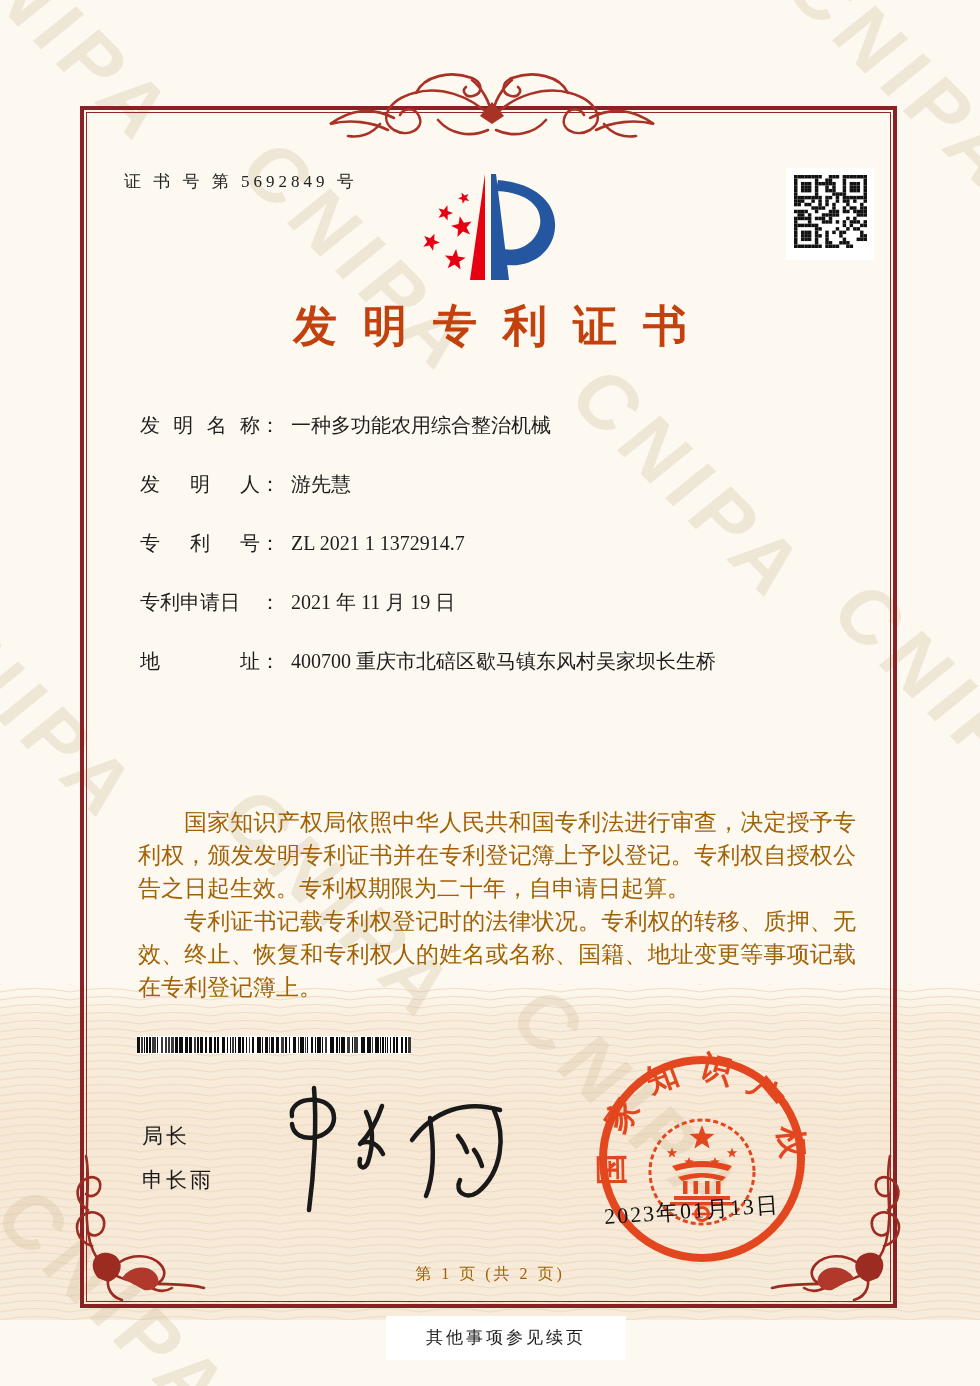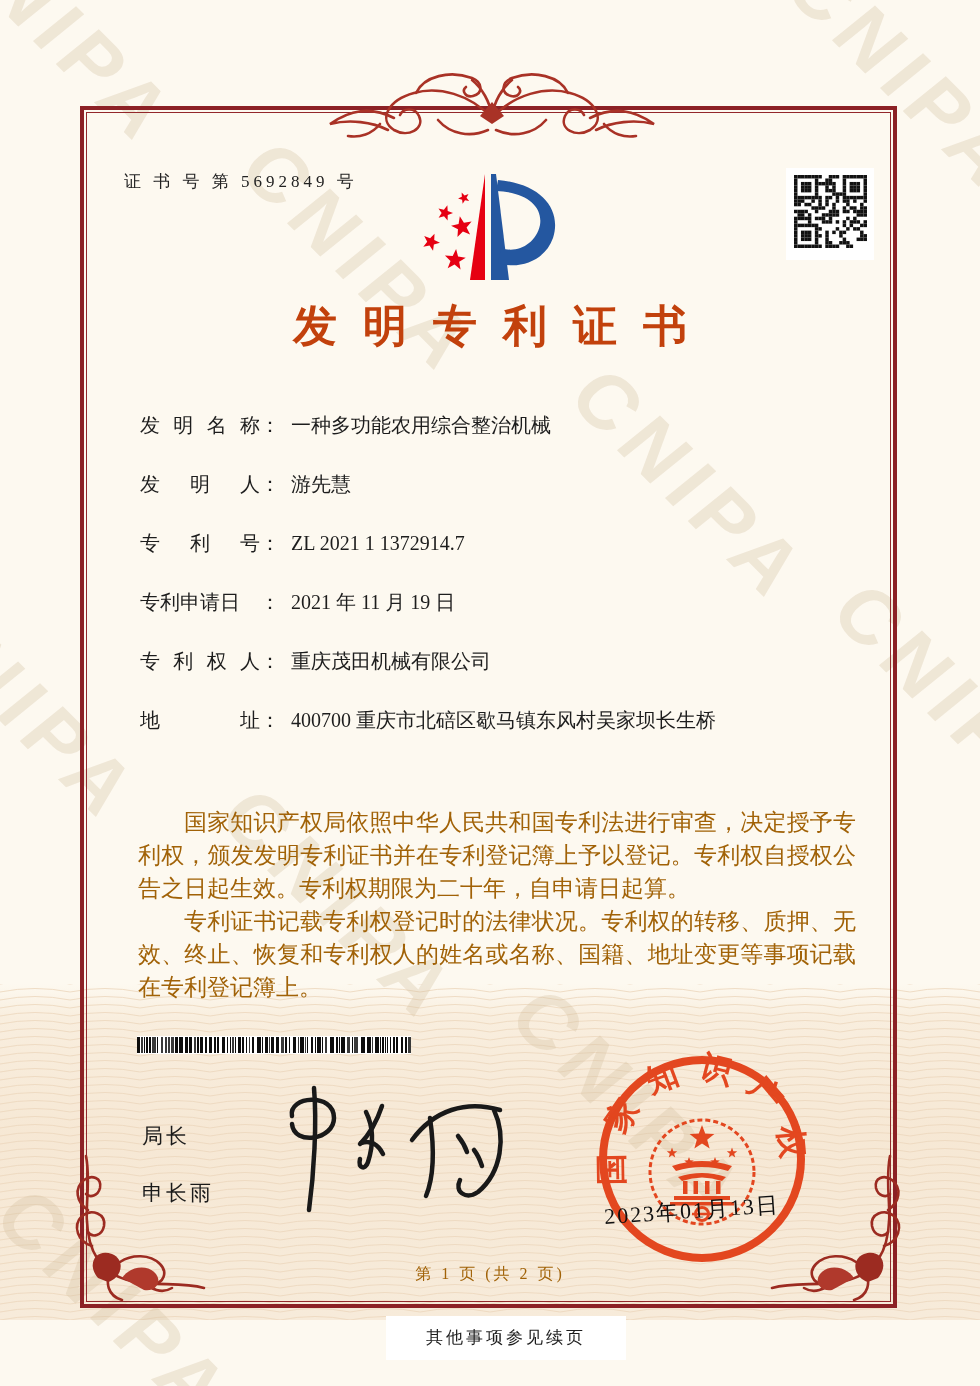--- a/index.html
+++ b/index.html
@@ -38,21 +38,21 @@
   .fvalue { display:inline-block; margin-left:6px; }
   .grant-left { display:inline-block; width:372px; }
   
   .body-text { position:absolute; left:138px; top:806px; width:718px; z-index:5;
     font-size:23px; line-height:33px; text-align:justify; color:#a16207; }
   .body-text p { text-indent:2em; }
   
   .barcode { position:absolute; left:137px; top:1036px; width:274px; height:18px; z-index:5; }
   
   .officer { position:absolute; left:142px; top:1122px; z-index:5; font-size:21px; color:#1a1a1a; }
-  .officer .o-title { display:block; margin-bottom:29px; letter-spacing:3px; }
+  .officer .o-title { display:block; margin-bottom:16px; letter-spacing:3px; }
   .officer .o-name { display:block; letter-spacing:3px; }
   .signature { position:absolute; left:262px; top:1078px; width:270px; height:150px; z-index:5; }
   
   .seal { position:absolute; left:592px; top:1046px; width:220px; height:224px; z-index:6; }
   .seal-date { position:absolute; left:604px; top:1196px; z-index:7; font-size:22px; letter-spacing:2px;
     color:#101010; transform:rotate(-4deg); white-space:nowrap; }
   
   .page-info { position:absolute; left:0; top:1264px; width:100%; text-align:center; z-index:5;
     font-size:16px; letter-spacing:3px; color:#a16207; }
   .cont-strip { position:absolute; left:386px; top:1316px; width:240px; height:44px; background:#ffffff;
@@ -438,24 +438,20 @@
     </div>
     <div class="frow">
       <span class="flabel just">专利号</span><span class="fcolon">：</span>
       <span class="fvalue">ZL 2021 1 1372914.7</span>
     </div>
     <div class="frow">
       <span class="flabel">专利申请日</span><span class="fcolon">：</span>
       <span class="fvalue">2021 年 11 月 19 日</span>
     </div>
     <div class="frow">
-      <span class="flabel just">专利权人</span><span class="fcolon">：</span>
-      <span class="fvalue">重庆茂田机械有限公司</span>
-    </div>
-    <div class="frow">
       <span class="flabel just">地址</span><span class="fcolon">：</span>
       <span class="fvalue">400700 重庆市北碚区歇马镇东风村吴家坝长生桥</span>
     </div>
   </div>
 
   <div class="body-text">
     <p>国家知识产权局依照中华人民共和国专利法进行审查，决定授予专利权，颁发发明专利证书并在专利登记簿上予以登记。专利权自授权公告之日起生效。专利权期限为二十年，自申请日起算。</p>
     <p>专利证书记载专利权登记时的法律状况。专利权的转移、质押、无效、终止、恢复和专利权人的姓名或名称、国籍、地址变更等事项记载在专利登记簿上。</p>
   </div>
 

